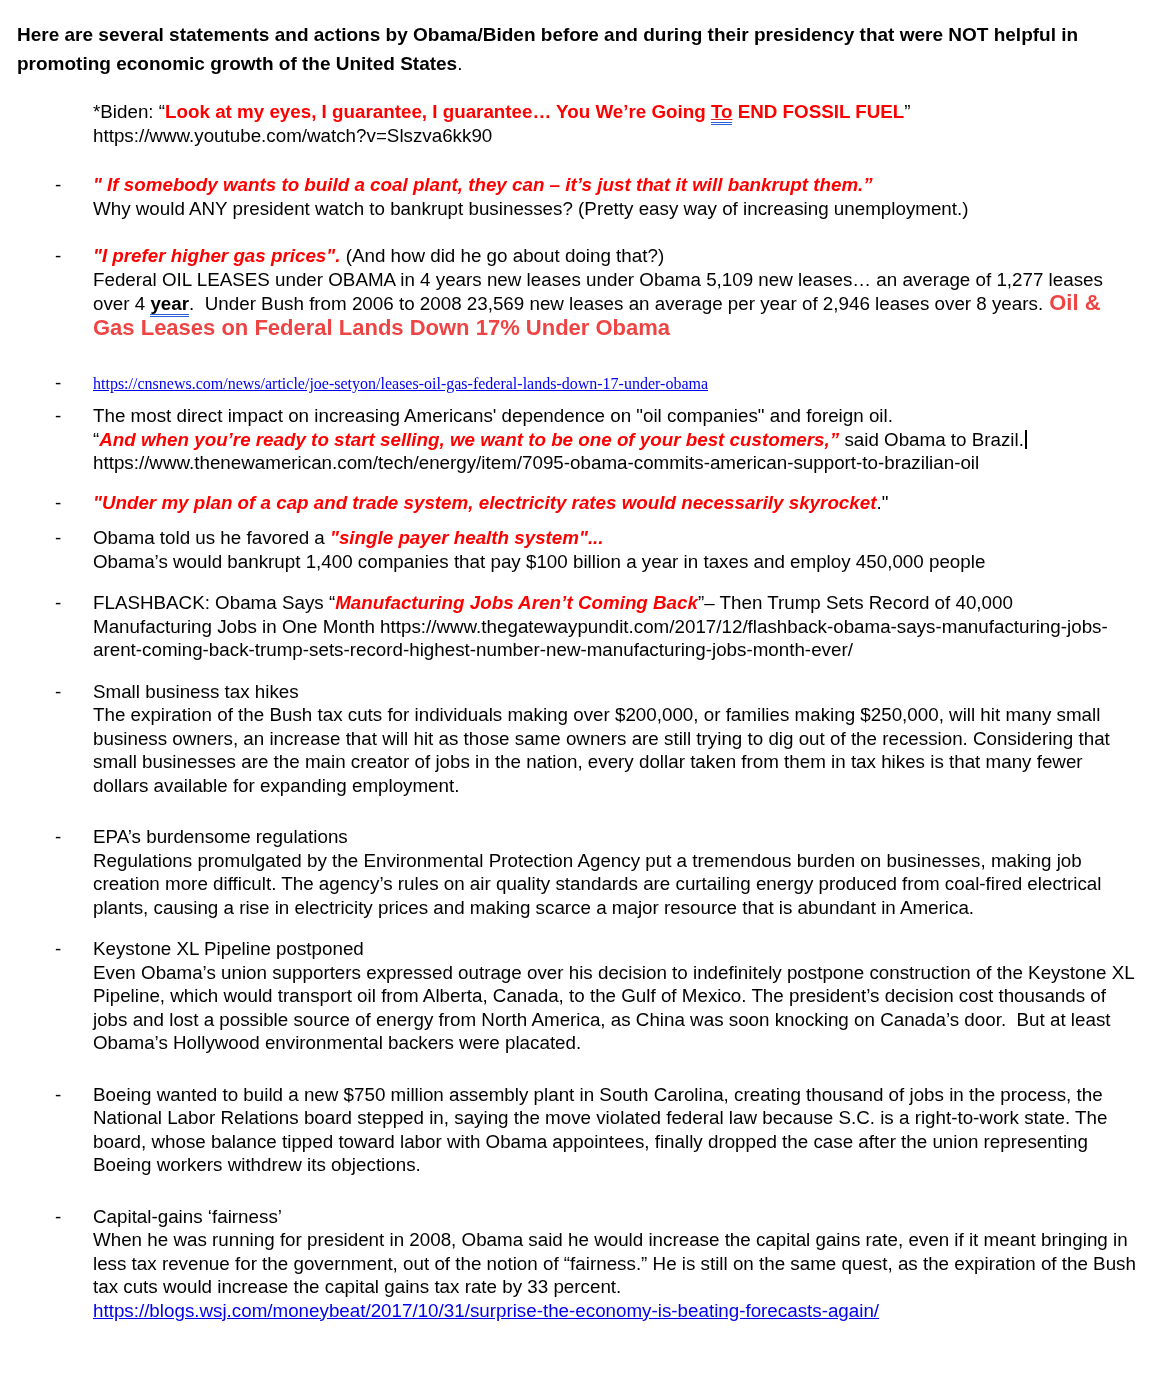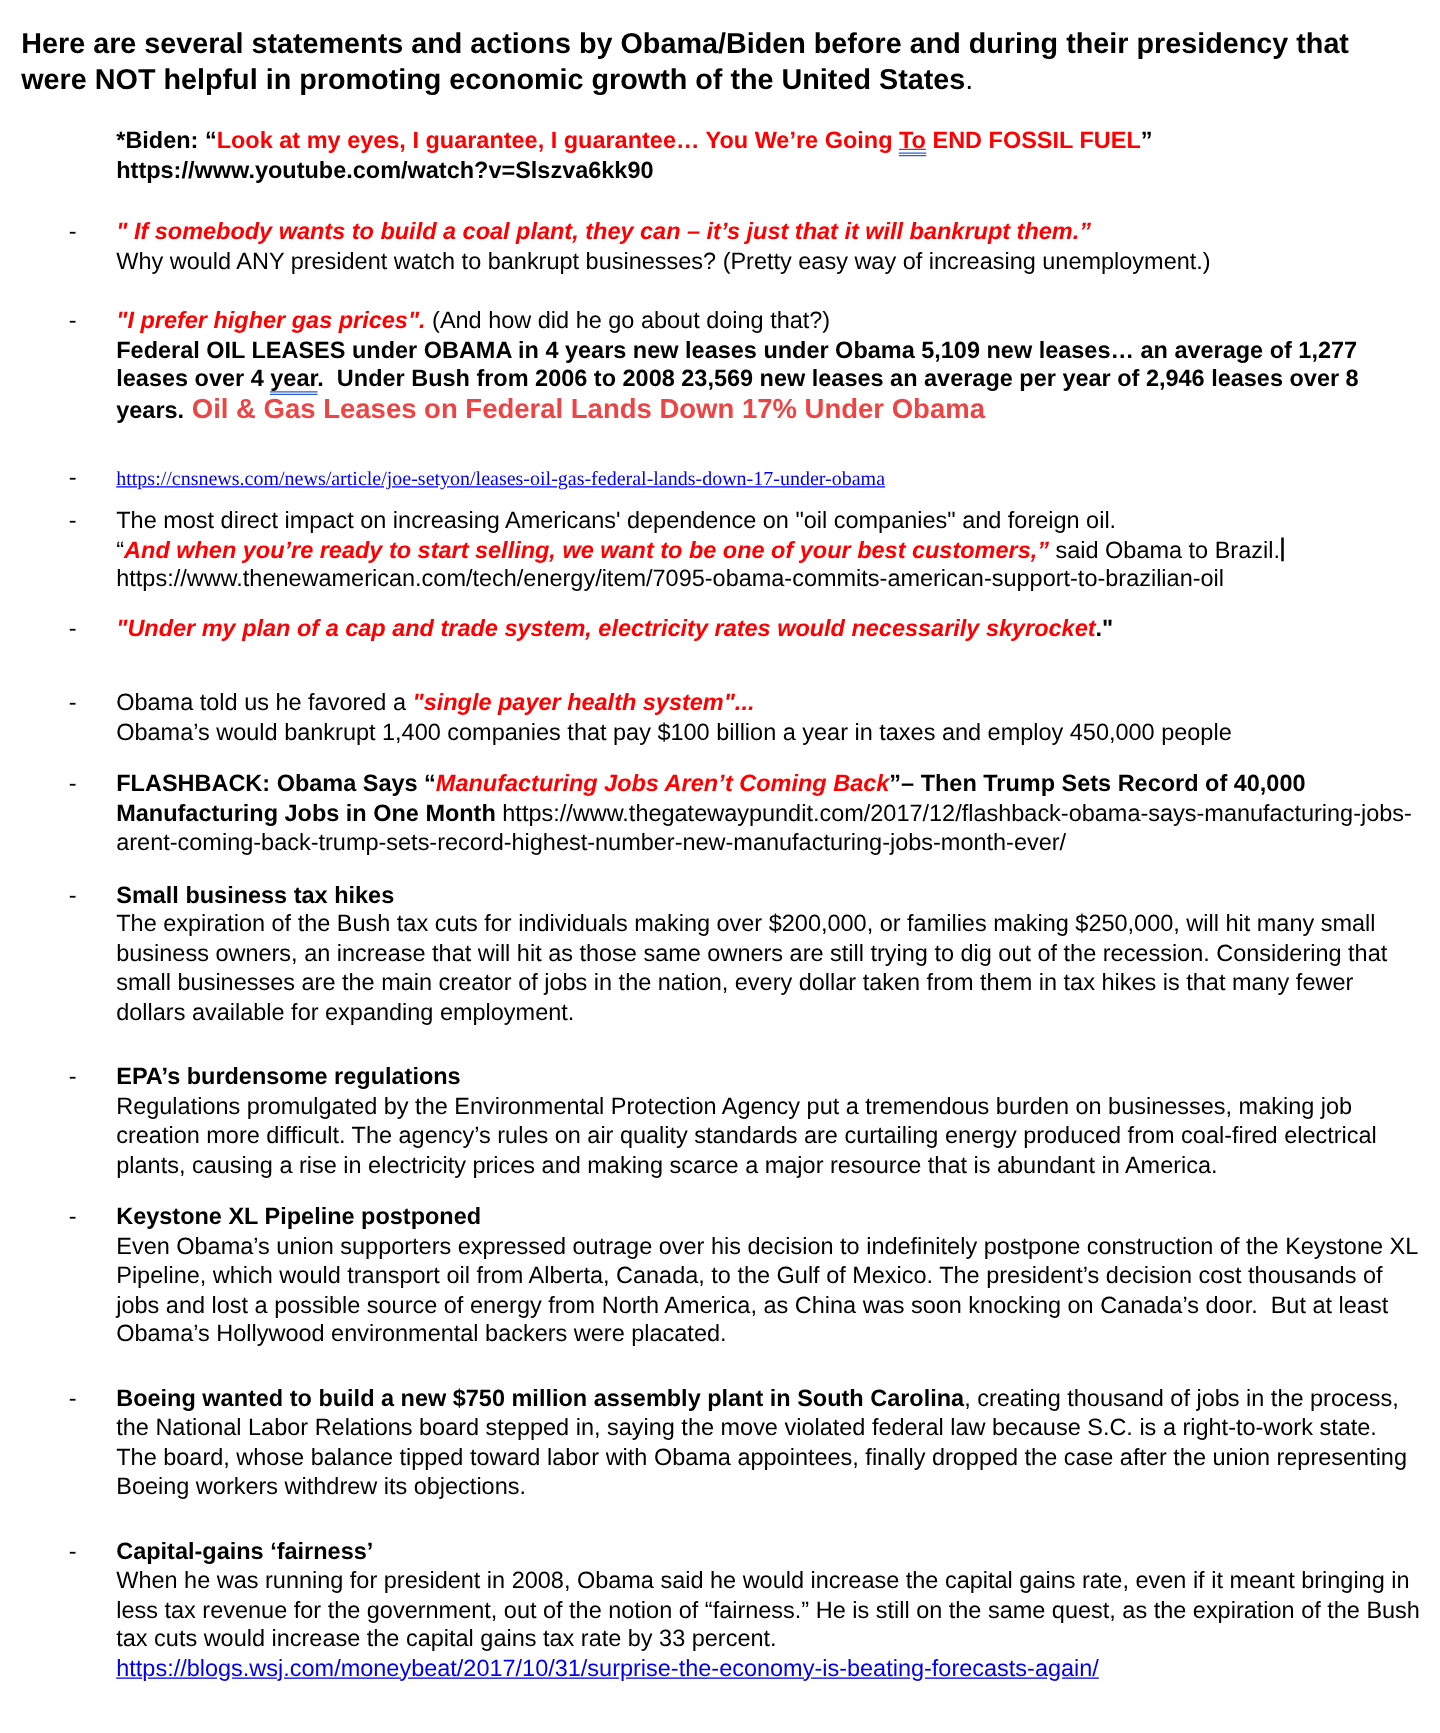--- a/index.html
+++ b/index.html
@@ -12,39 +12,39 @@
   .page{position:relative;width:1152px;height:1386px;}
 
   .block{margin-left:93px;margin-right:16px;position:relative;}
   .bullet::before{
     content:"-";
     position:absolute;left:-38px;top:0;
     font-weight:normal;color:#000;
   }
 
   
-  [data-name="title-heading"]{margin:20px 34px 0 17px;font-size:23px;line-height:29px;font-weight:bold;}
+  [data-name="title-heading"]{margin:20px 34px 0 17px;font-size:19px;line-height:29px;font-weight:bold;}
   [data-name="biden-fossil-fuel-item"]{margin-top:22px;}
   [data-name="coal-plant-item"]{margin-top:26px;}
   [data-name="gas-prices-item"]{margin-top:24px;}
   [data-name="cnsnews-link-item"]{margin-top:26px;line-height:34px;}
   [data-name="oil-dependence-item"]{margin-top:3px;}
   [data-name="cap-and-trade-item"]{margin-top:16px;}
-  [data-name="single-payer-item"]{margin-top:36px;}
+  [data-name="single-payer-item"]{margin-top:12px;}
   [data-name="flashback-item"]{margin-top:18px;}
   [data-name="small-business-item"]{margin-top:18px;}
   [data-name="epa-regulations-item"]{margin-top:28px;}
   [data-name="keystone-item"]{margin-top:18px;}
   [data-name="boeing-item"]{margin-top:28px;}
   [data-name="capital-gains-item"]{margin-top:28px;}
 
   
   .seg{white-space:pre-wrap;}
   .r{font-weight:normal;}
-  .b{font-weight:bold;margin-top:48px;}
+  .b{font-weight:normal;margin-top:48px;}
   .tb{font-weight:bold;}
   .tr{font-weight:normal;}
   .rb{color:#ff0000;font-weight:bold;}
   .rbi{color:#ff0000;font-weight:bold;font-style:italic;}
   .to{
     color:#ff0000;font-weight:bold;
     text-decoration:underline;text-decoration-color:#e02020;
     border-bottom:3px double #2b5fd9;
   }
   .yearu{font-weight:bold;border-bottom:3px double #2b5fd9;}

